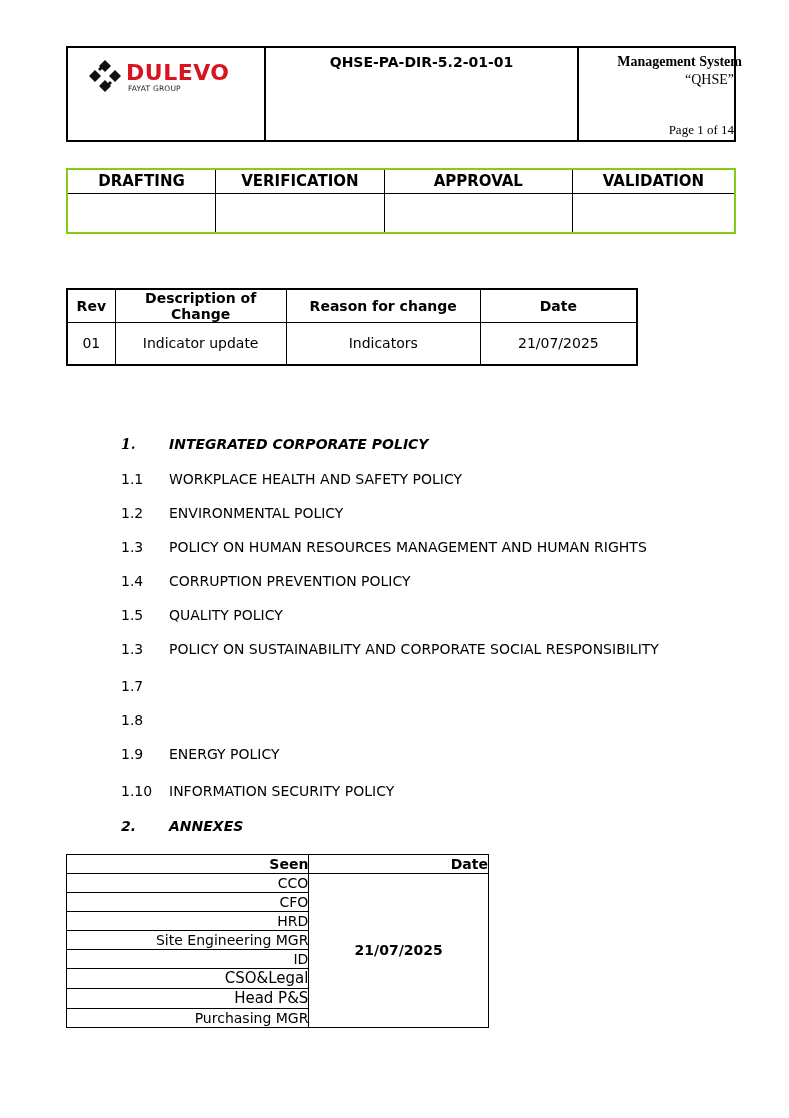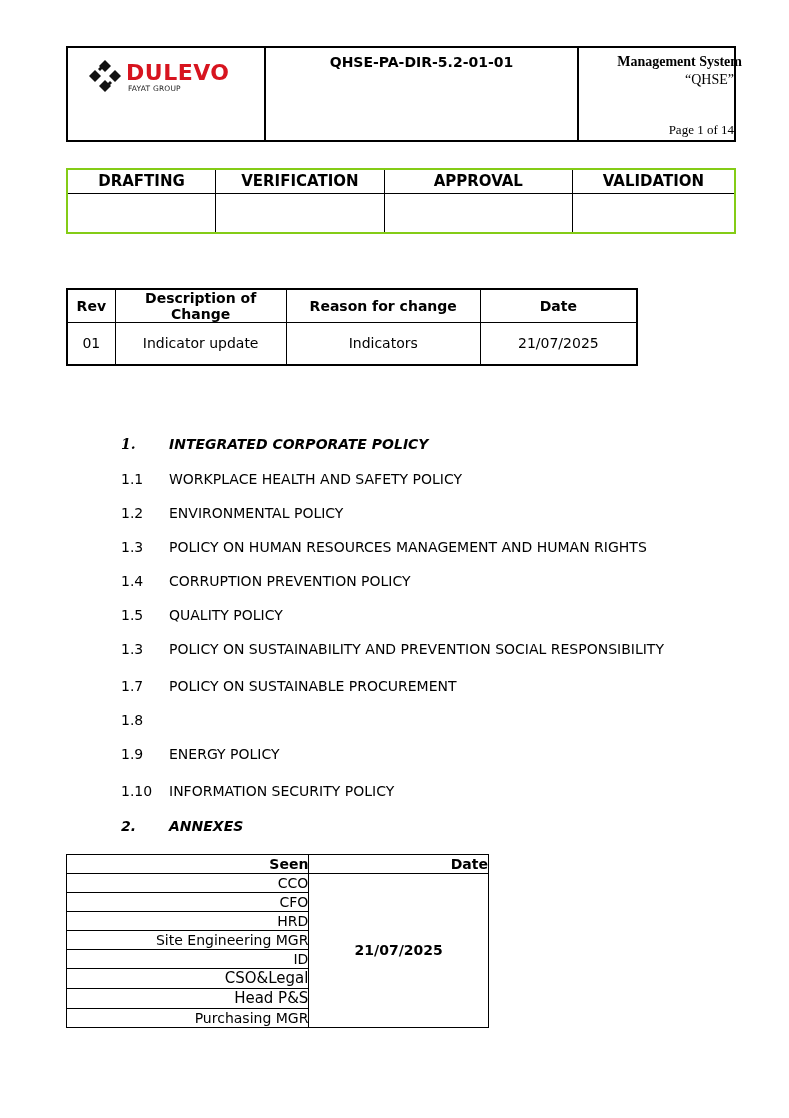--- a/index.html
+++ b/index.html
@@ -141,25 +141,24 @@
   <div class="toc-row" style="top:137px">
     <span class="toc-num">1.4</span>
     <span>CORRUPTION PREVENTION POLICY</span>
   </div>
   <div class="toc-row" style="top:171px">
     <span class="toc-num">1.5</span>
     <span>QUALITY POLICY</span>
   </div>
   <div class="toc-row" style="top:205px">
     <span class="toc-num">1.3</span>
-    <span>POLICY ON SUSTAINABILITY AND PREVENTION SOCIAL RESPONSIBILITY</span>
+    <span>POLICY ON SUSTAINABILITY AND CORPORATE SOCIAL RESPONSIBILITY</span>
   </div>
   <div class="toc-row" style="top:242px">
     <span class="toc-num">1.7</span>
-    <span>POLICY ON SUSTAINABLE PROCUREMENT</span>
   </div>
   <div class="toc-row" style="top:276px">
     <span class="toc-num">1.8</span>
   </div>
   <div class="toc-row" style="top:310px">
     <span class="toc-num">1.9</span>
     <span>ENERGY POLICY</span>
   </div>
   <div class="toc-row" style="top:347px">
     <span class="toc-num">1.10</span>

